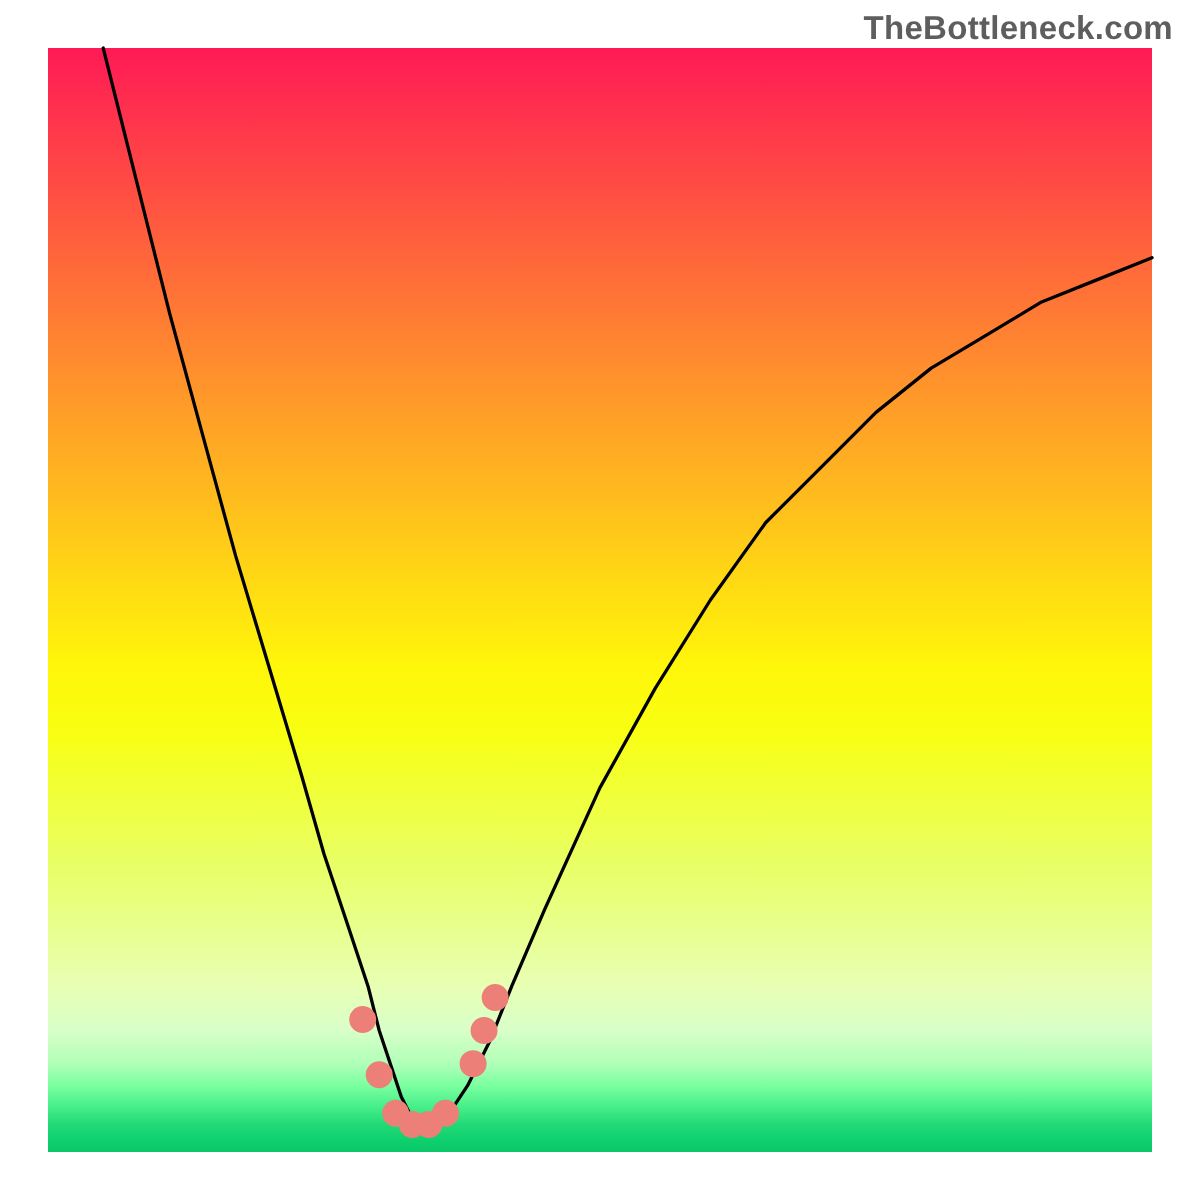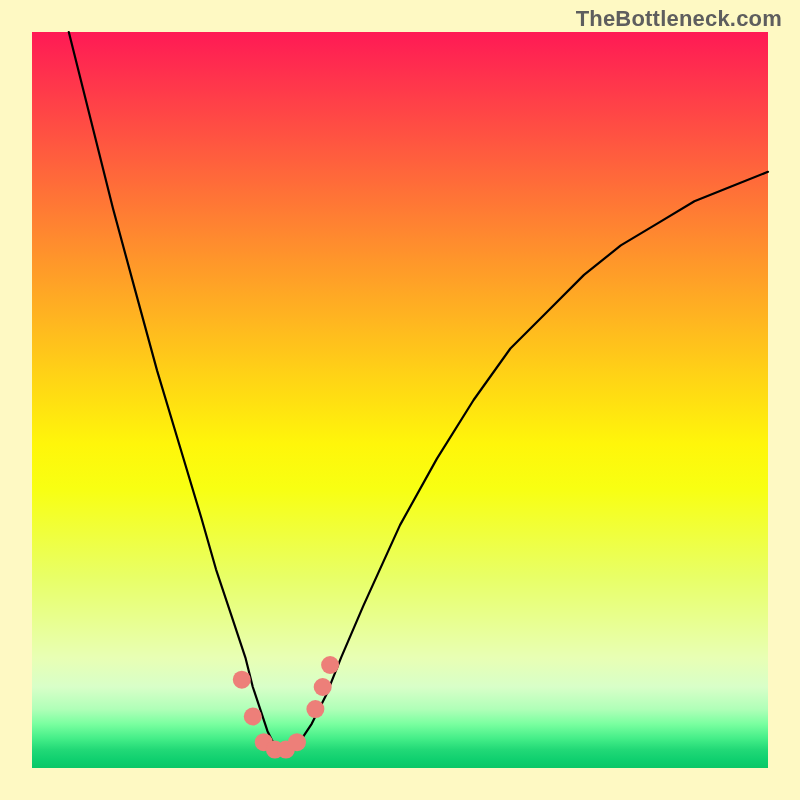--- a/index.html
+++ b/index.html
@@ -9,21 +9,21 @@
     height: 800px;
     background: #000;
     overflow: hidden;
   }
   .frame {
     position: absolute;
     left: 0;
     top: 0;
     width: 800px;
     height: 800px;
-    background: #fef9c3;
+    background: #ffffff;
   }
   .plot {
     position: absolute;
     left: 32px;
     top: 32px;
     width: 736px;
     height: 736px;
     
     background: linear-gradient(
       to bottom,

